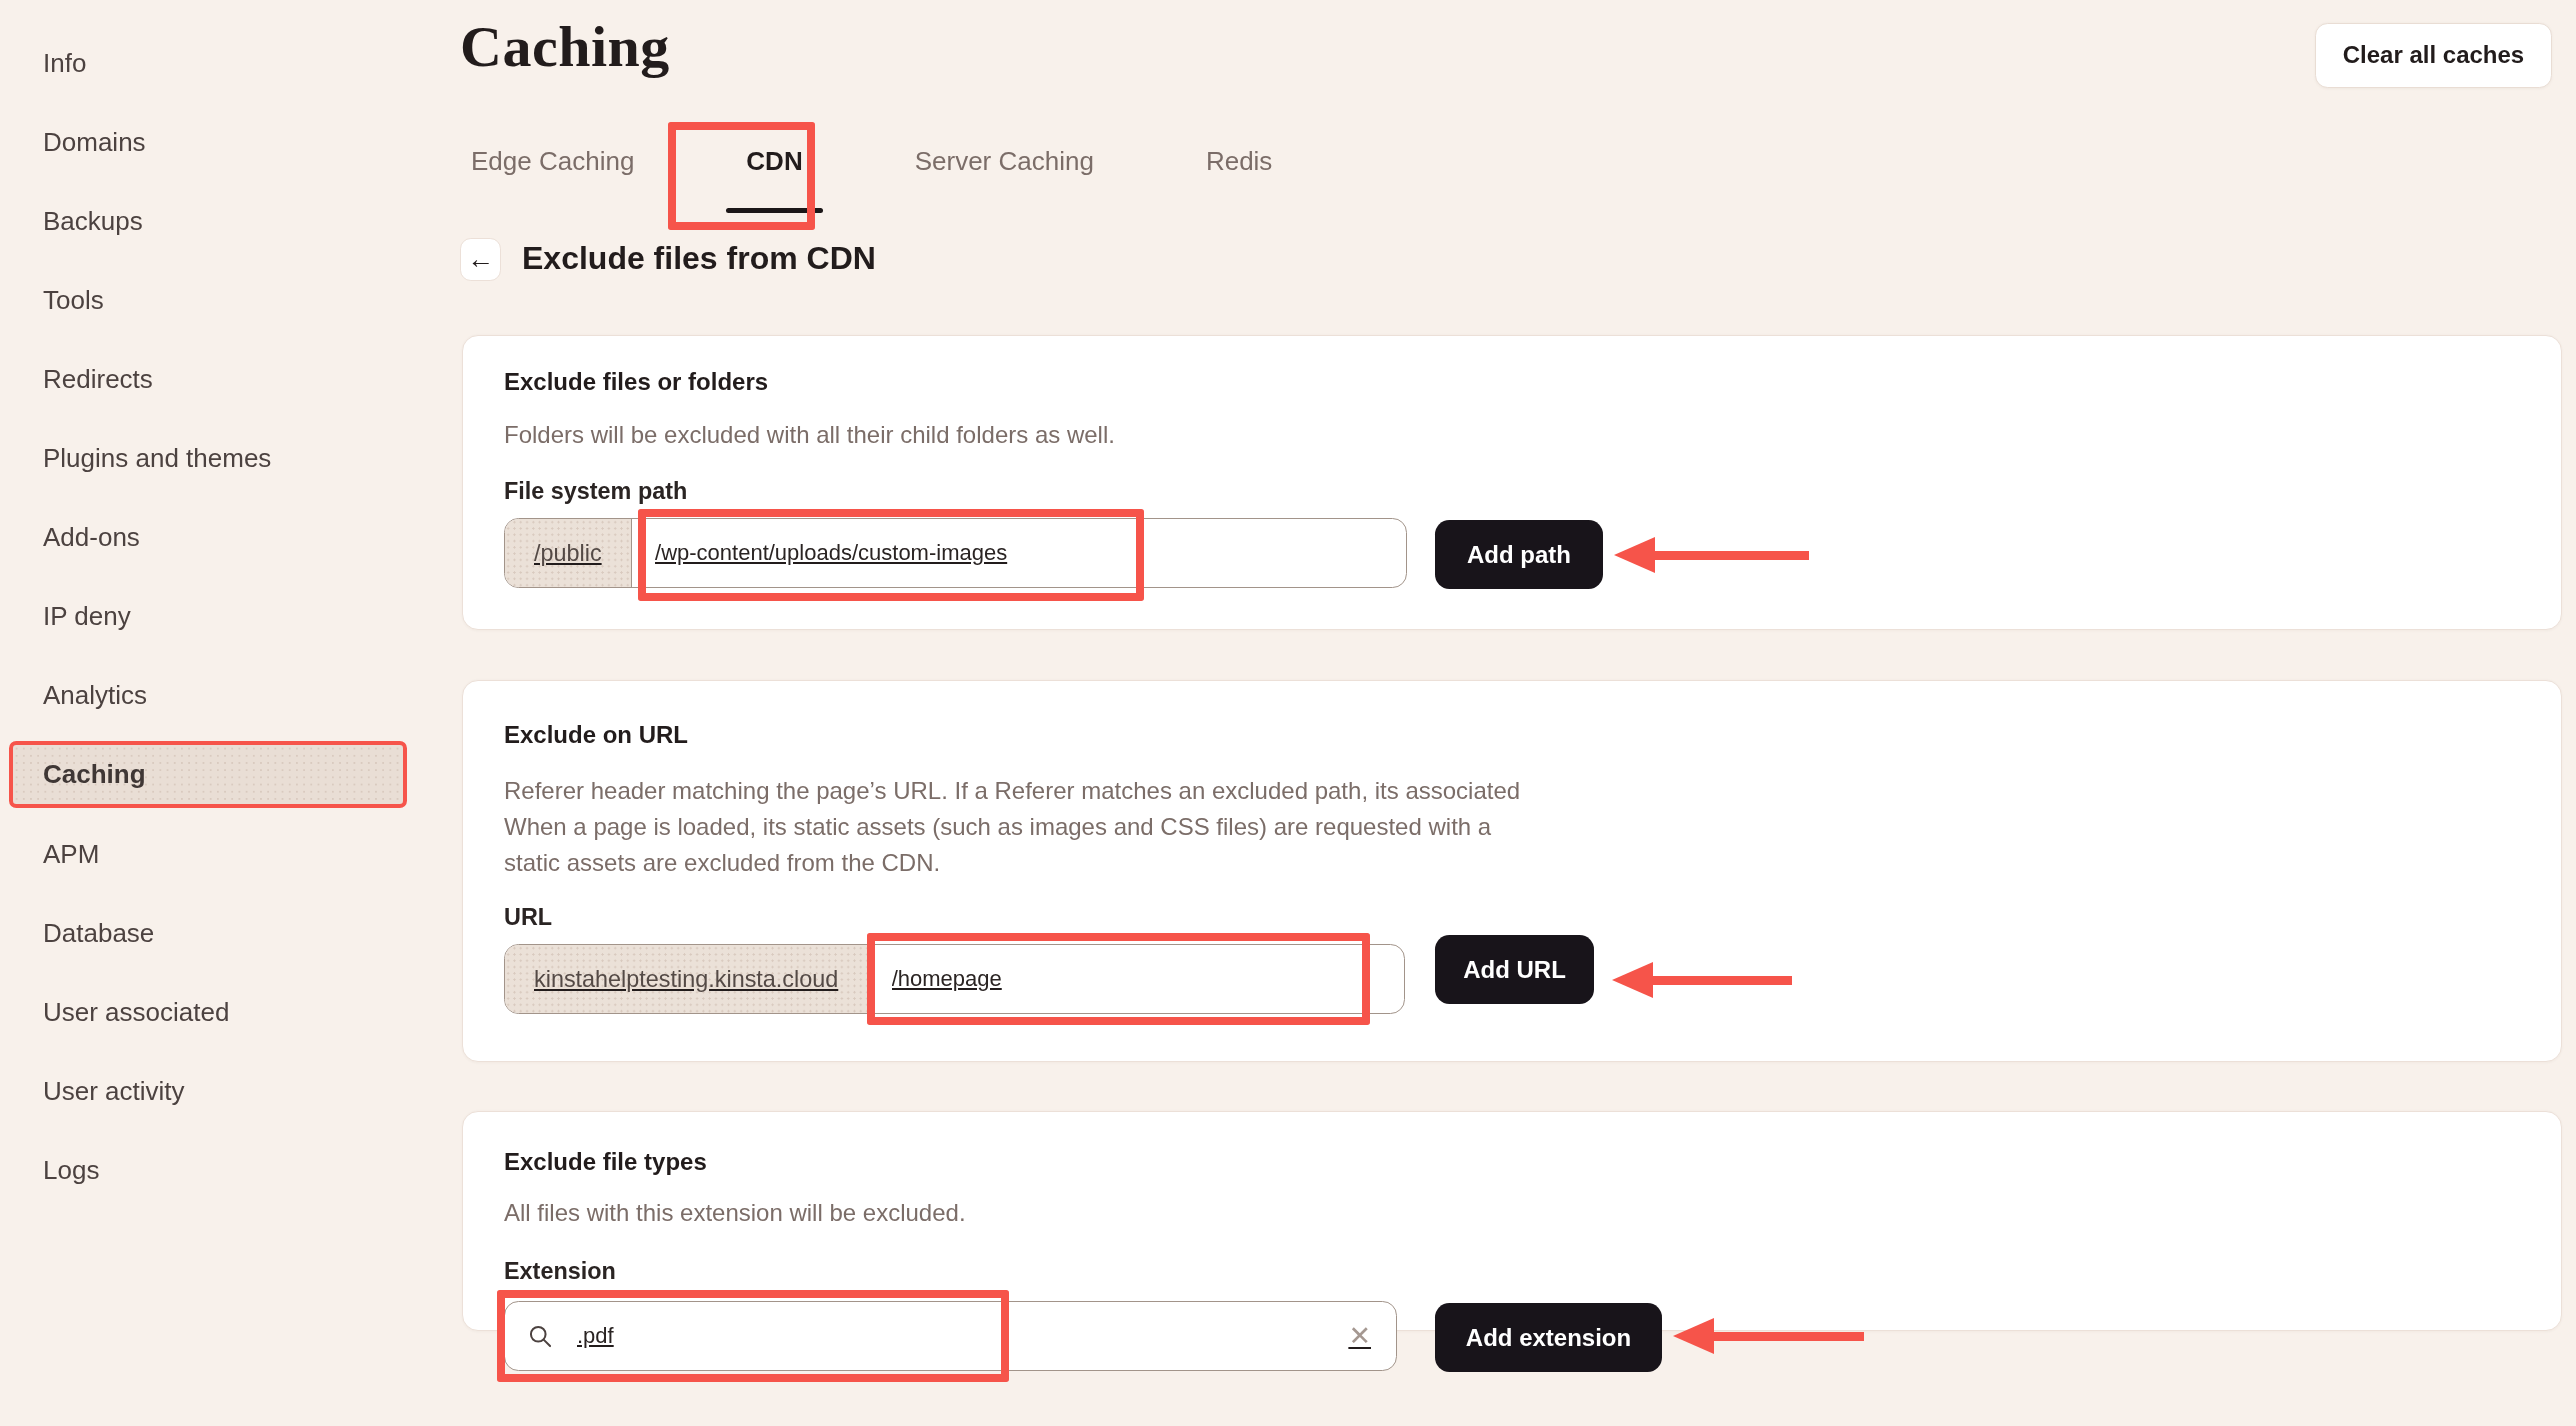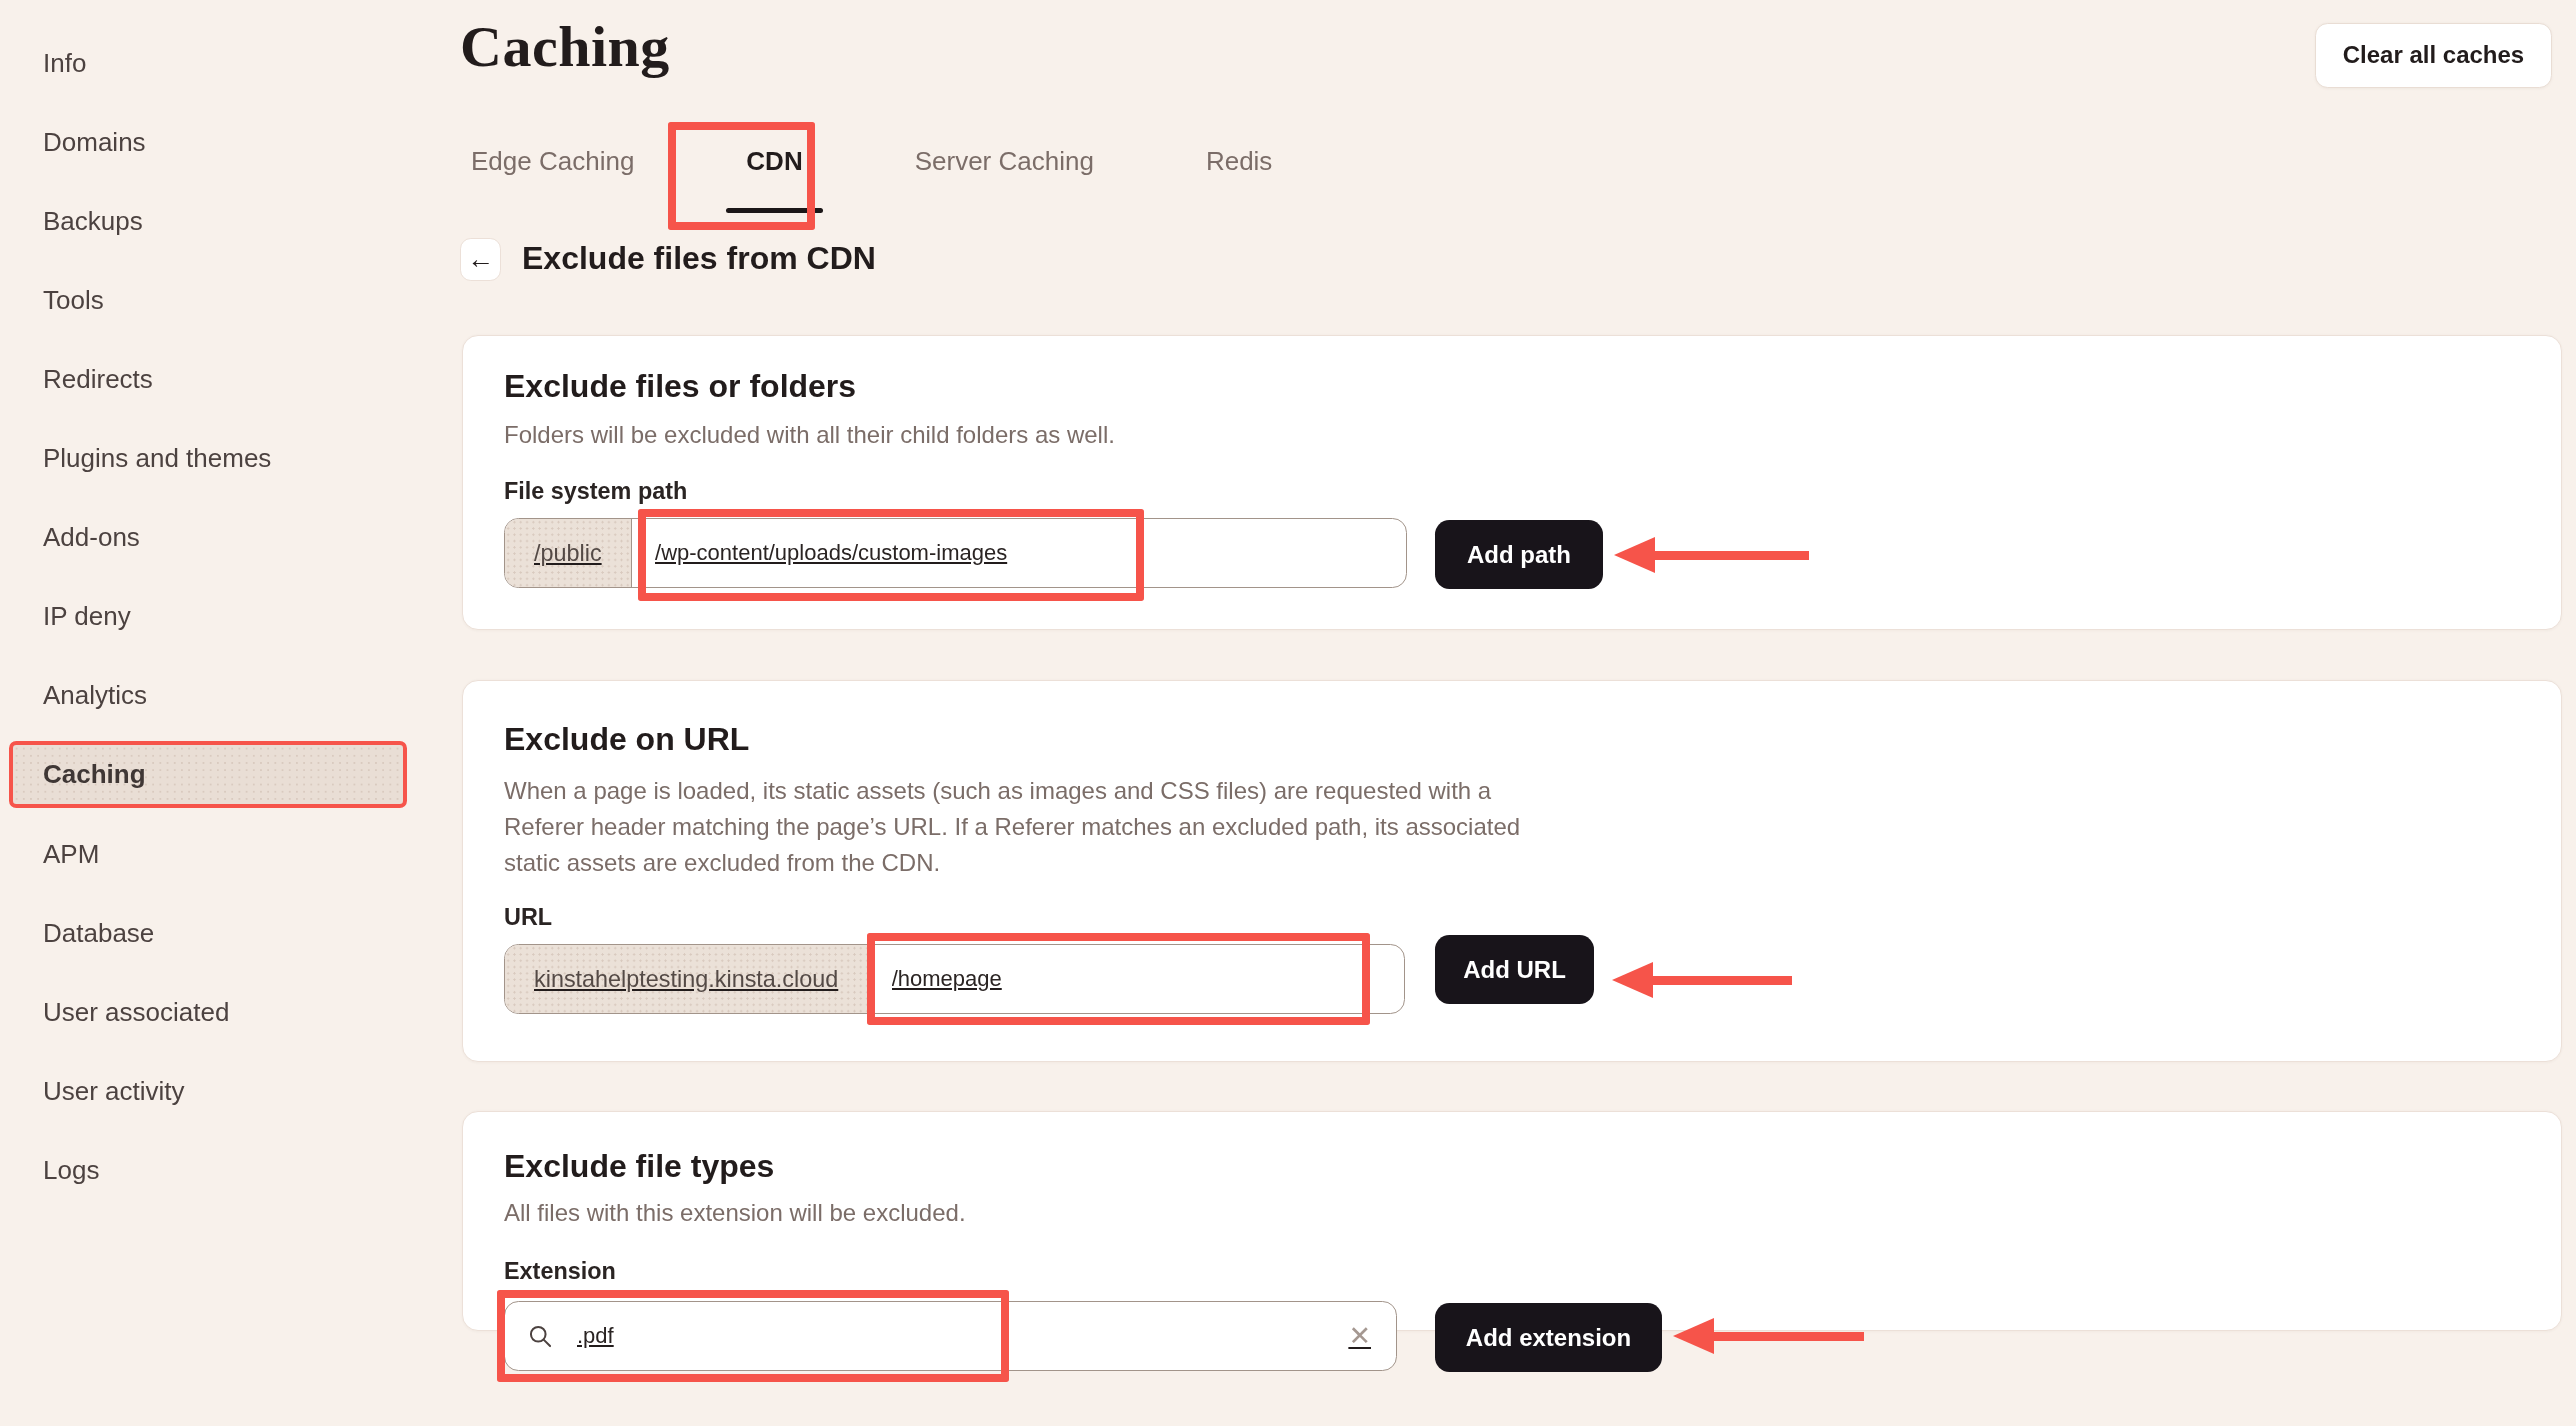--- a/index.html
+++ b/index.html
@@ -71,21 +71,21 @@
   
   .card {
     position:absolute; left:462px; width:2100px;
     background:#fff; border:1.8px solid #ece0d8; border-radius:16px;
     box-shadow:0 0.9px 2.7px rgba(80,50,30,.04);
   }
   .card-1 { top:335px; height:295px; }
   .card-2 { top:680px; height:382px; }
   .card-3 { top:1111px; height:220px; }
 
-  .card h2 { position:absolute; left:41px; font-size:32px; font-weight:700; color:#221c1c; }
+  .card h2 { position:absolute; left:41px; font-size:24px; font-weight:700; color:#221c1c; }
   .card .desc { position:absolute; left:41px; font-size:24px; color:#7b6d68; line-height:36px; }
   .card .field-label { position:absolute; left:41px; font-size:23.4px; font-weight:700; color:#2a2423; }
 
   .input-group {
     position:absolute; left:41px; height:70px;
     border:1.8px solid #a2948a; border-radius:14.4px;
     display:flex; overflow:hidden; background:#fff;text-decoration:underline;
   }
   .prefix-chip {
     height:100%; display:flex; align-items:center; justify-content:center;
@@ -172,22 +172,22 @@
   <div class="input-group" style="top:182px; width:903px;">
     <div class="prefix-chip">/public</div>
     <input class="text-input" type="text" value="/wp-content/uploads/custom-images" style="">
   </div>
   <button class="dark-btn" style="top:184px; width:168px;">Add path</button>
 </section>
 
 <section class="card card-2">
   <h2 style="top:40px;">Exclude on URL</h2>
   <div class="desc" style="top:92px;">
+    <div>Referer header matching the page’s URL. If a Referer matches an excluded path, its associated</div>
     <div>When a page is loaded, its static assets (such as images and CSS files) are requested with a</div>
-    <div>Referer header matching the page’s URL. If a Referer matches an excluded path, its associated</div>
     <div>static assets are excluded from the CDN.</div>
   </div>
   <div class="field-label" style="top:223px;">URL</div>
   <div class="input-group" style="top:263px; width:901px;">
     <div class="prefix-chip">kinstahelptesting.kinsta.cloud</div>
     <input class="text-input" type="text" value="/homepage" style="">
   </div>
   <button class="dark-btn" style="top:254px; width:159px;">Add URL</button>
 </section>
 

